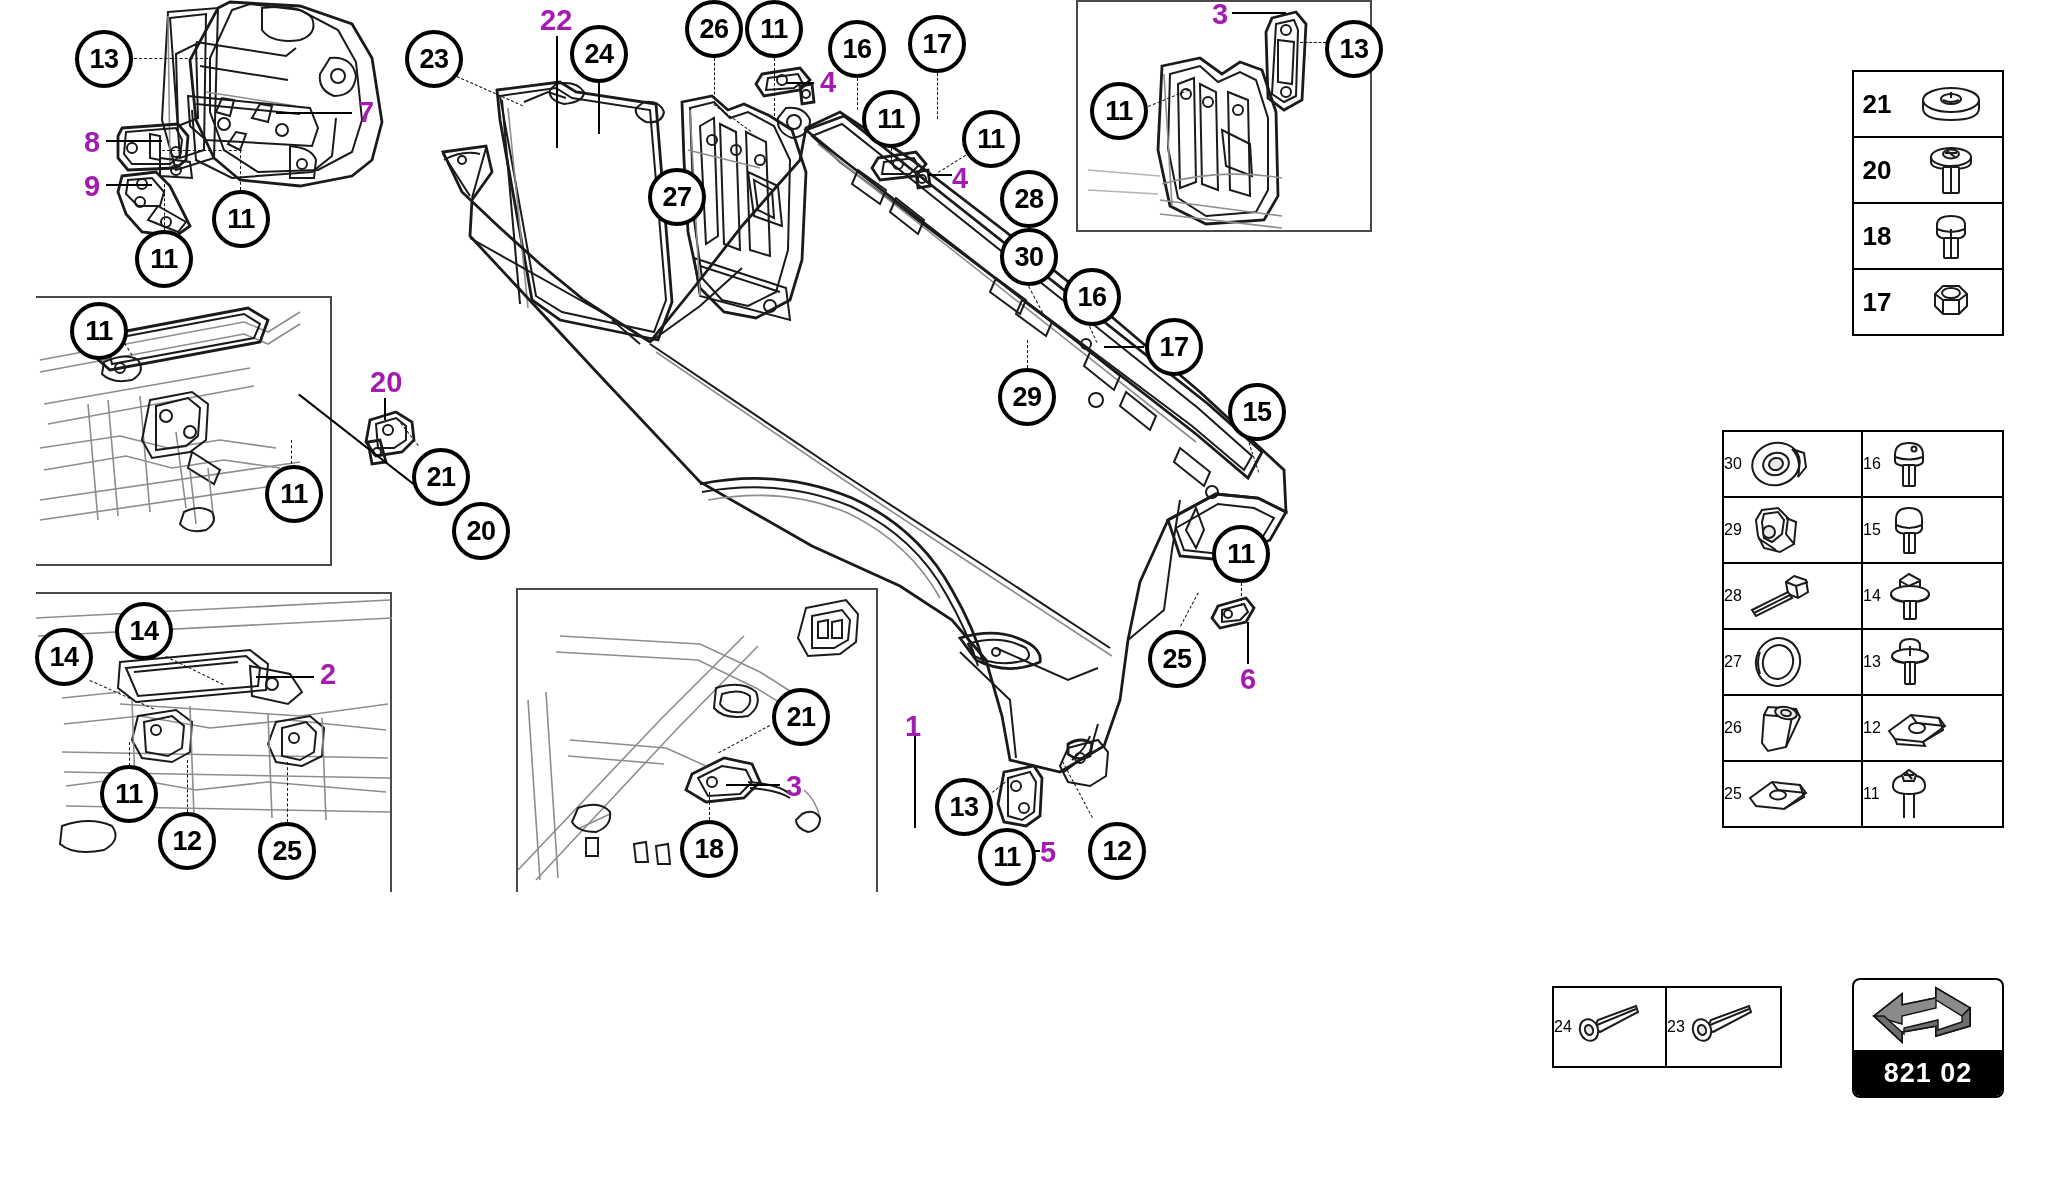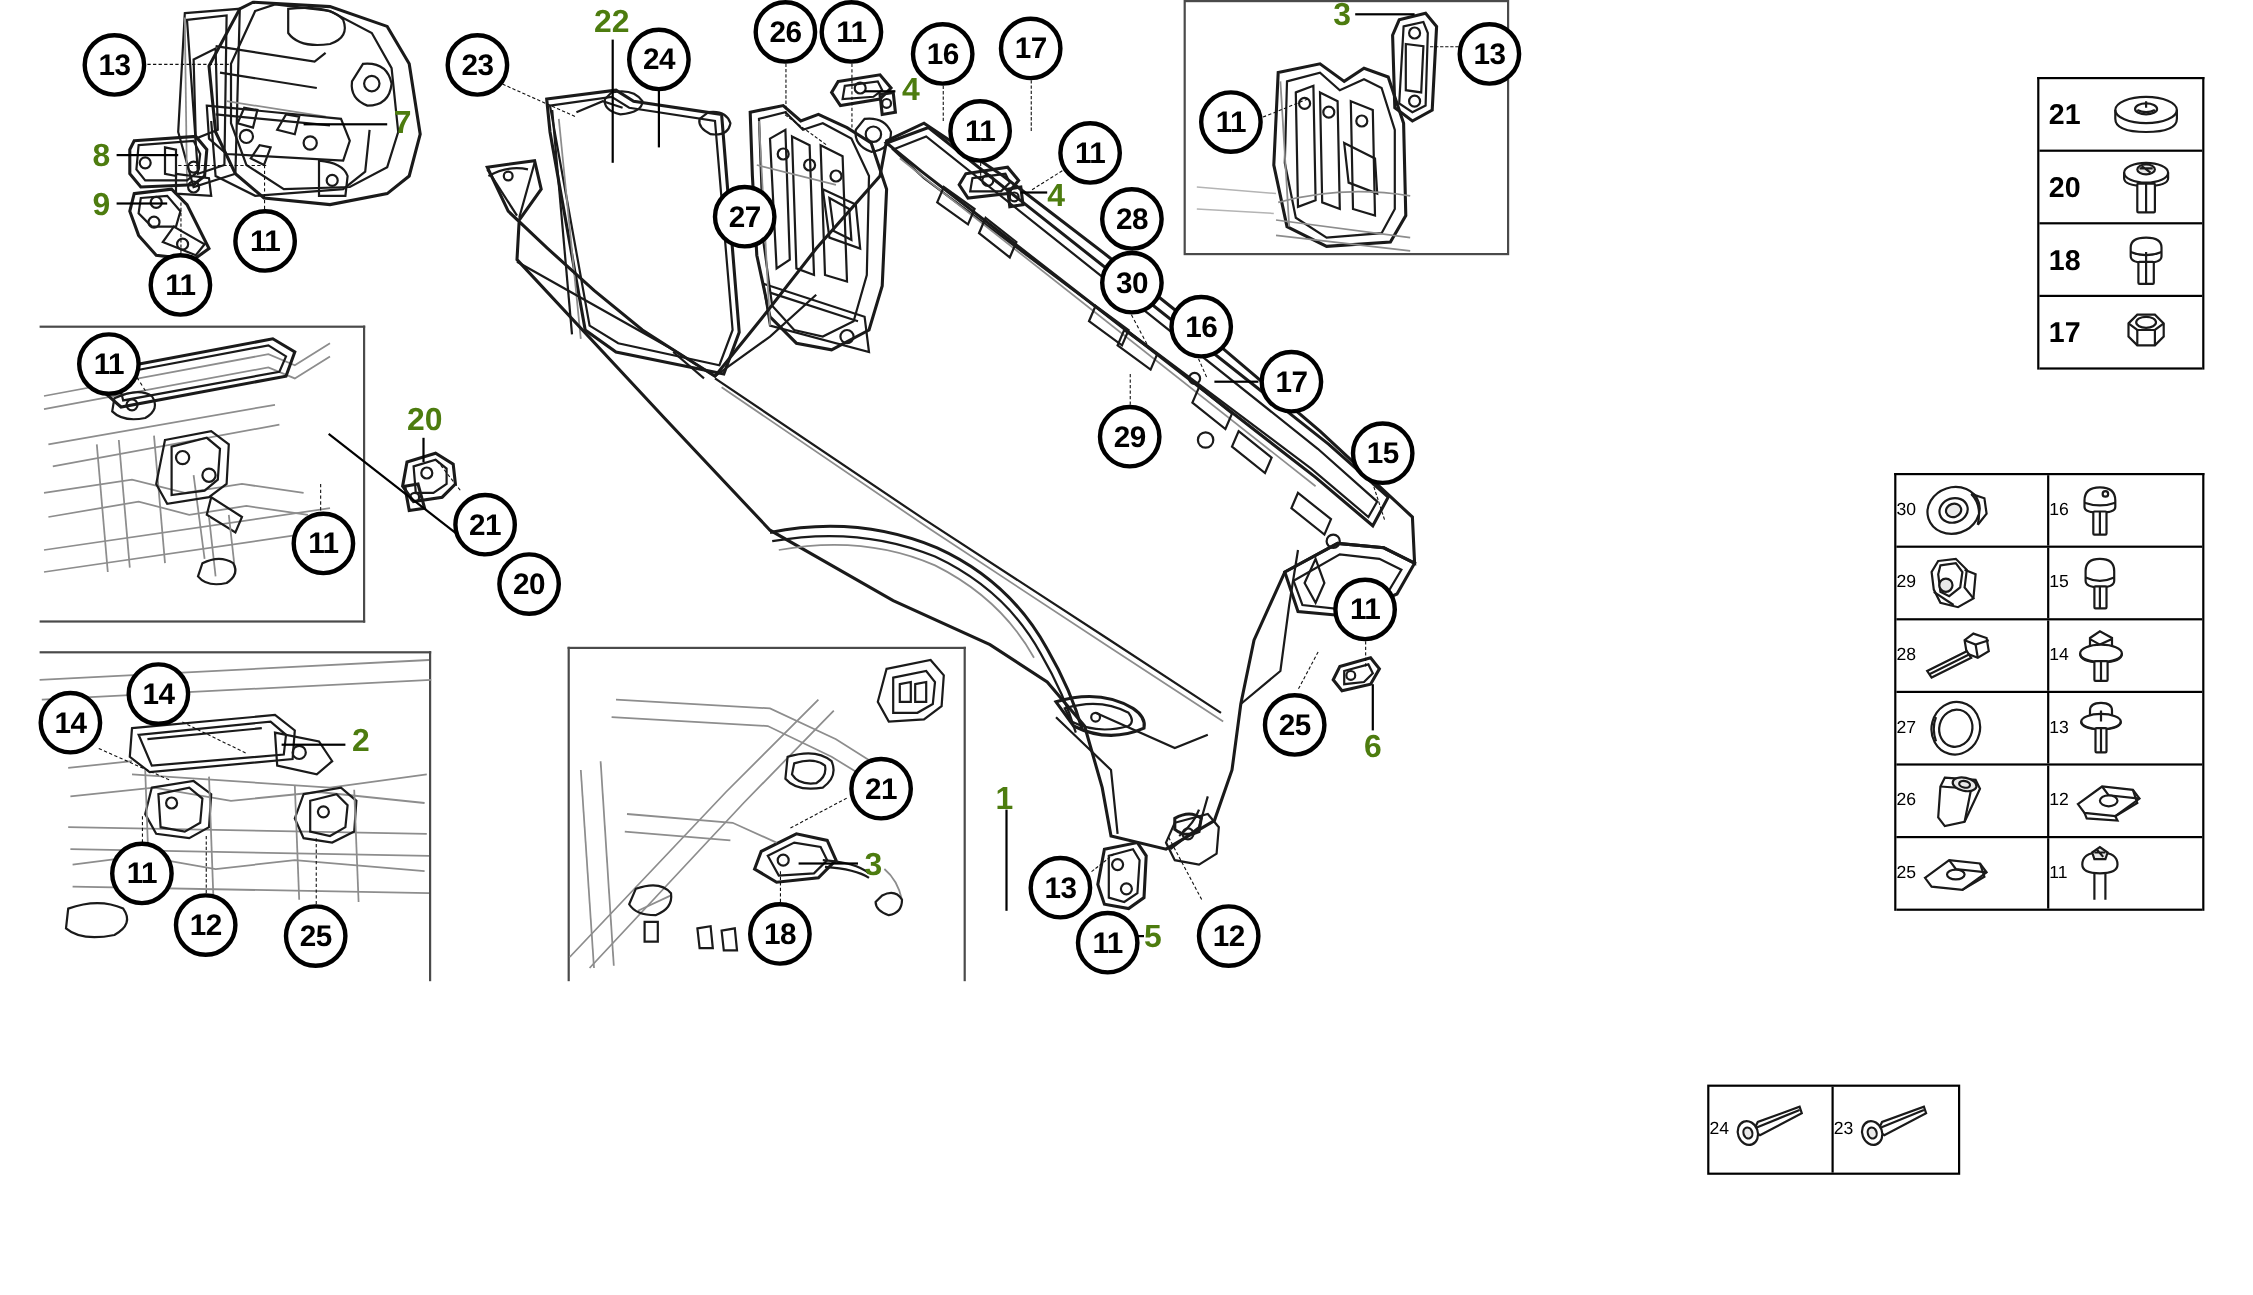--- a/index.html
+++ b/index.html
@@ -36,21 +36,21 @@
     color: #000;
     letter-spacing: -0.5px;
     z-index: 40;
   }
 
   
   .plabel {
     position: absolute;
     font-size: 29px;
     font-weight: bold;
-    color: #4d7c0f;
+    color: #a21caf;
     z-index: 40;
     line-height: 1;
   }
 
   
   .leader {
     position: absolute;
     background: #000;
     z-index: 20;
   }
@@ -949,14 +949,24 @@
         <svg width="72" height="58" viewBox="0 0 72 58">
           <path class="fillw" d="M22 30 L26 22 L64 8 L66 14 L28 34 Z"></path>
           <path class="ln" d="M25 27 L64 11"></path>
           <ellipse class="fillw" cx="17" cy="32" rx="9" ry="11" transform="rotate(-20 17 32)"></ellipse>
           <ellipse class="fillg" cx="17" cy="32" rx="4" ry="5" transform="rotate(-20 17 32)"></ellipse>
         </svg>
       </div>
     </div>
   </div>
 
+  <div id="plate">
+    <div class="arrowbox">
+      <svg width="124" height="58" viewBox="0 0 124 58">
+        <path d="M8 30 L36 8 L36 19 L70 12 L70 2 L104 22 L104 40 L70 50 L70 40 L36 46 L36 56 Z" fill="#ffffff" stroke="#111111" stroke-width="2"></path>
+        <path d="M8 30 L36 8 L36 19 L70 12 L70 2 L104 22 L96 30 L70 14 L70 22 L36 30 L36 38 Z" fill="#8a8a8a" stroke="#111111" stroke-width="1.4"></path>
+        <path d="M104 22 L104 40 L70 50 L70 40 L36 46 L36 56 L8 30 L18 30 L38 48 L38 42 L72 34 L72 44 L96 36 L96 30 Z" fill="#6d6d6d" stroke="#111111" stroke-width="1.4"></path>
+      </svg>
+    </div>
+    <div class="numbox">821 02</div>
+  </div>
 
 </div>
 
 </body></html>

